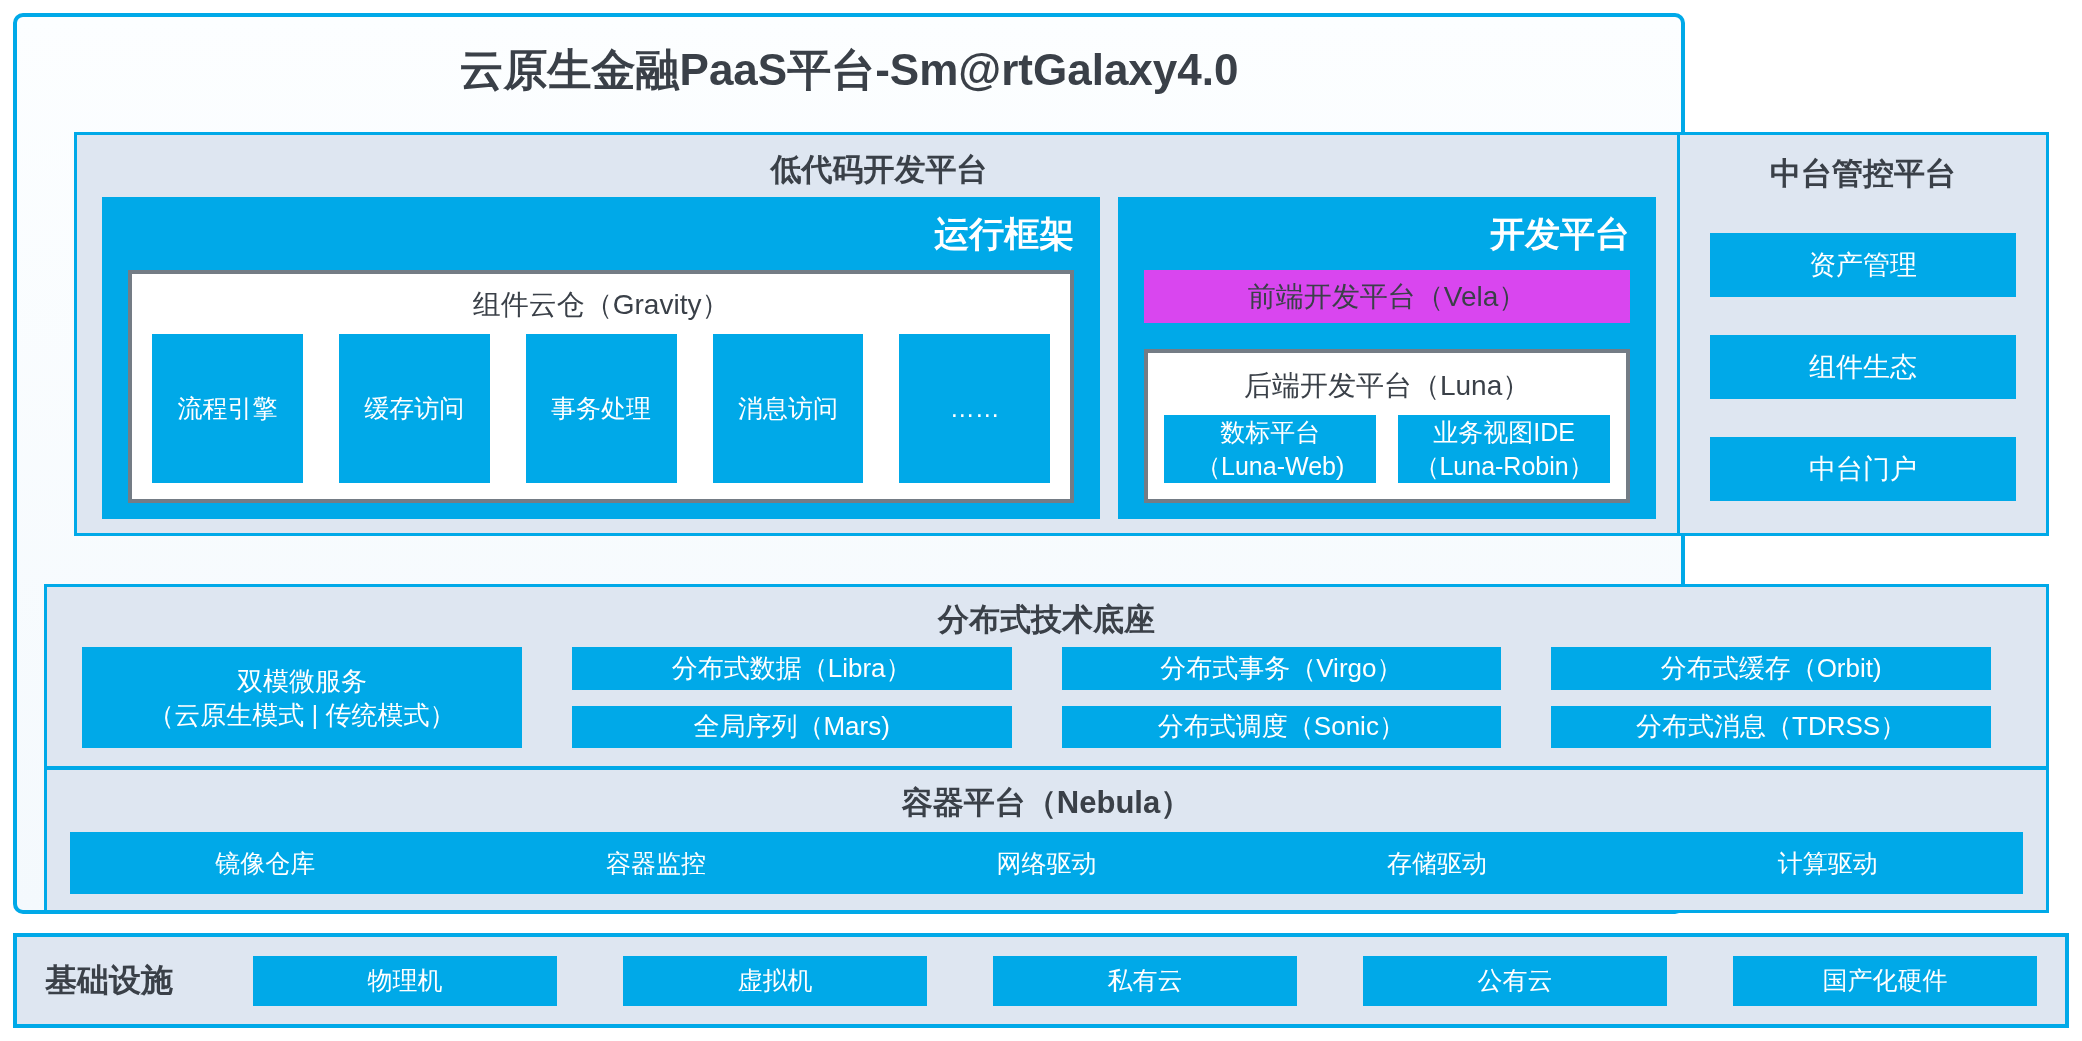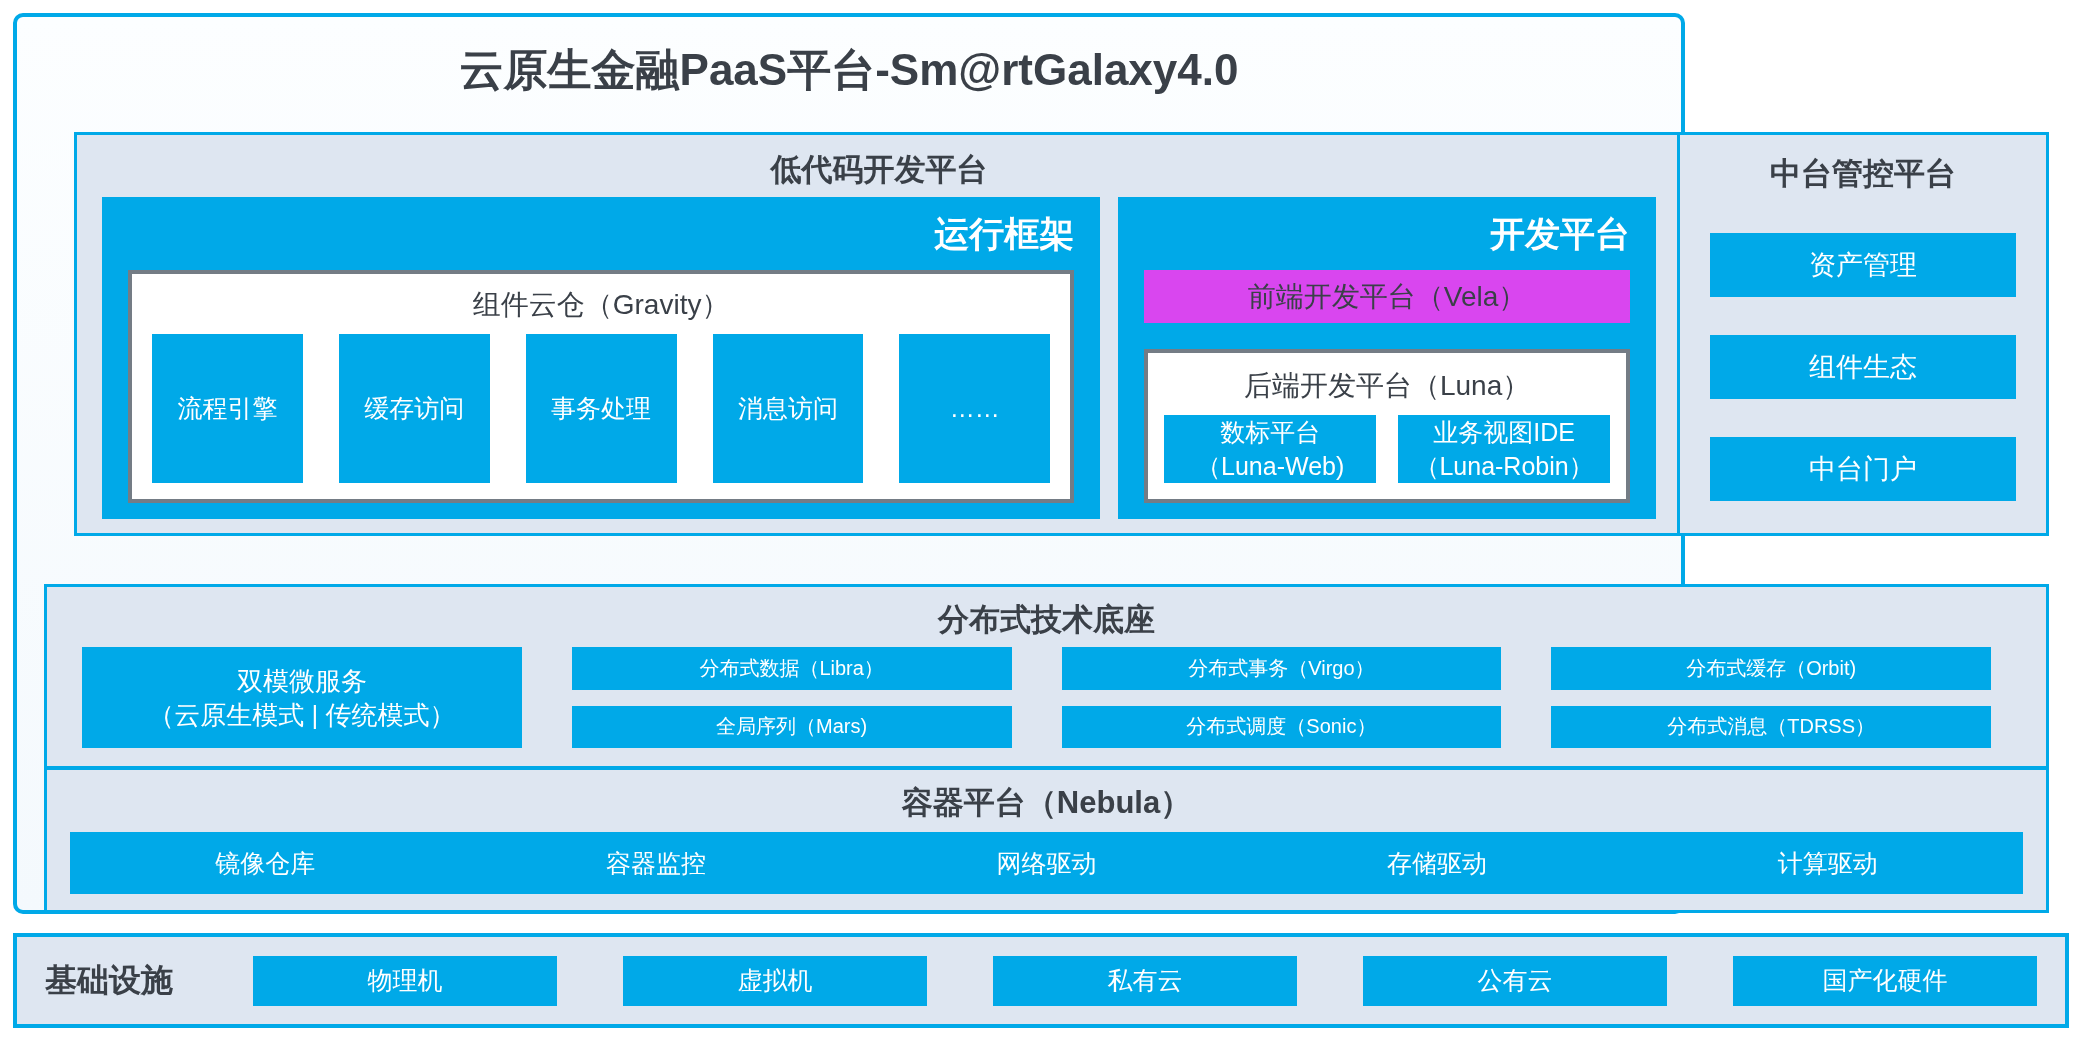--- a/index.html
+++ b/index.html
@@ -61,21 +61,21 @@
   .mid-list { display:flex; flex-direction:column; align-items:center;
     margin-top:38px; gap:38px; }
   .mid-list .btn { width:306px; height:64px; font-size:27px; }
 
   
   .dist-header { padding-top:12px; }
   .dist-row { position:absolute; left:35px; right:55px; top:60px; bottom:18px;
     display:flex; gap:50px; }
   .dist-dual { flex:1; line-height:34px; font-size:26px; }
   .dist-col { flex:1; display:flex; flex-direction:column; gap:16px; }
-  .dist-col .btn { flex:1; font-size:20px; }
+  .dist-col .btn { flex:1; font-size:26px; }
 
   
   .cont-header { padding-top:12px; }
   .cont-row { position:absolute; left:23px; right:23px; top:62px; bottom:16px;
     display:flex; }
   .cont-row .btn { flex:1; }
 
   
   .infra-label { font-size:32px; font-weight:bold; color:#3a4048;
     white-space:nowrap; margin-right:80px; }

